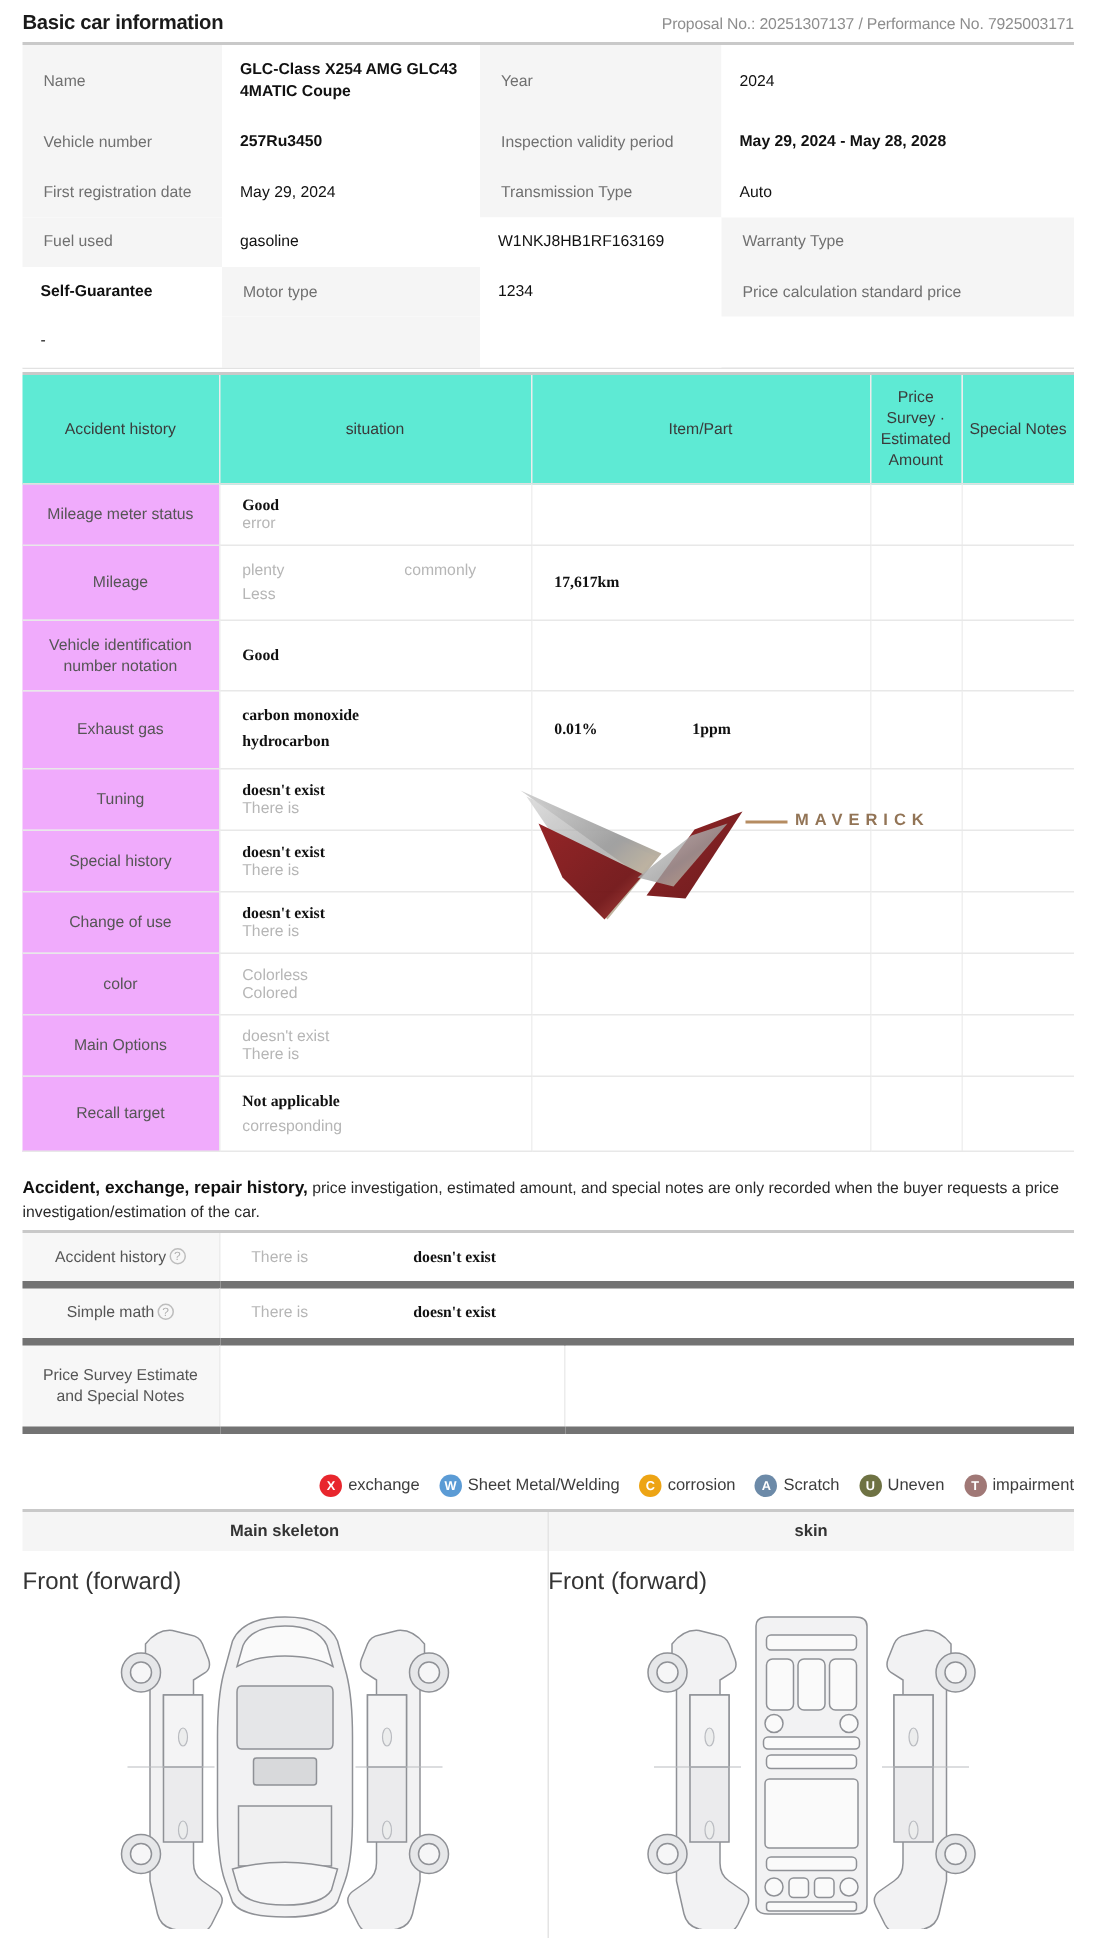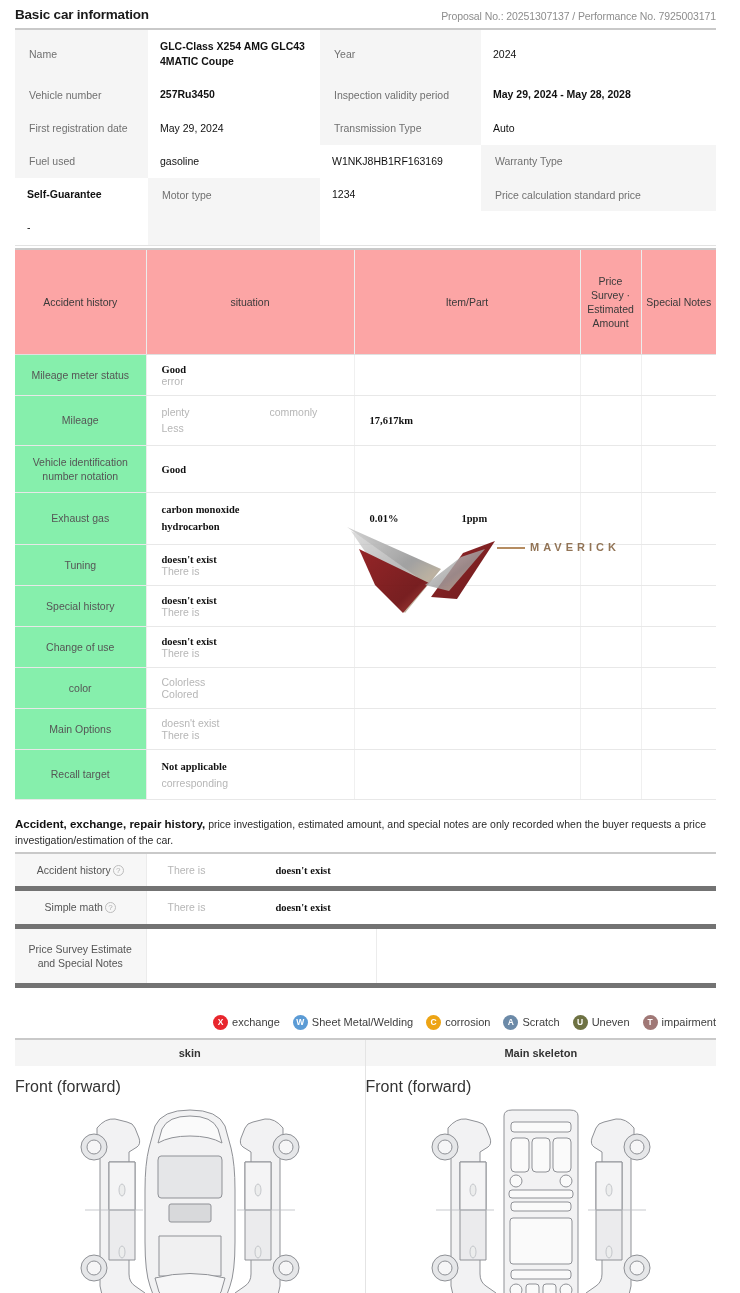--- a/index.html
+++ b/index.html
@@ -43,28 +43,28 @@
   .basic .val.norm { font-weight: normal; }
 
   
   .tbl { margin: 0 24px 0 15px; width: 701px; border-collapse: collapse; }
   .tbl th, .tbl td {
     border-bottom: 1px solid #e8e8e8;
     font-size: 10.5px; font-weight: normal; color: #444;
     vertical-align: middle;
   }
   .tbl thead th {
-    background: #fca5a5; color: #3a3a3a; text-align: center;
-    padding: 24px 2px; border-bottom: 1px solid #e0e0e0;
+    background: #5eead4; color: #3a3a3a; text-align: center;
+    padding: 8px 2px; border-bottom: 1px solid #e0e0e0;
     border-right: 1px solid #ececec;
     line-height: 1.35;
   }
   .tbl thead th:last-child { border-right: none; }
   .tbl td.rowlab {
-    background: #86efac; color: #555; text-align: center;
+    background: #f0abfc; color: #555; text-align: center;
     padding: 9px 4px; line-height: 1.35; border-right: 1px solid #ececec;
   }
   .tbl td.cell { padding: 8px 0 8px 15px; border-right: 1px solid #f0f0f0; }
   .tbl td.cell:last-child { border-right: none; }
   .opt { display: inline-block; }
   .opt.on  { font-weight: bold; color: #111; font-family: Liberation Serif, serif; }
   .opt.off { color: #b6b6b6; }
   .opt.w1 { min-width: 108px; }
   .opt.w2 { min-width: 92px; }
   .stack { line-height: 1.55; }
@@ -320,22 +320,22 @@
     <span>Uneven</span>
   </span>
   <span class="lg">
     <span class="chip" style="background:#a07876">T</span>
     <span>impairment</span>
   </span>
     </div>
 
   <div class="panel">
     <div class="panel-head">
+      <div>Main skeleton</div>
       <div>skin</div>
-      <div>Main skeleton</div>
     </div>
     <div class="panel-body">
 
       <div class="pane">
         <div class="pane-cap">Front (forward)</div>
         <div class="dia">
           <svg width="250" height="218" viewBox="0 0 250 218">
             <g fill="#f2f2f3" stroke="#8f9196" stroke-width="1">
 
               <path d="M32 28 q8 -10 18 -9 l12 3 q6 1 8 6 l4 10 q2 6 -2 9 l-8 5 v122 q0 8 6 12 l10 7 q5 4 2 10 l-6 12 q-4 7 -12 6 l-14 -3 q-8 -2 -10 -10 l-5 -22 v-138 q-1 -6 -3 -10 z"></path>

